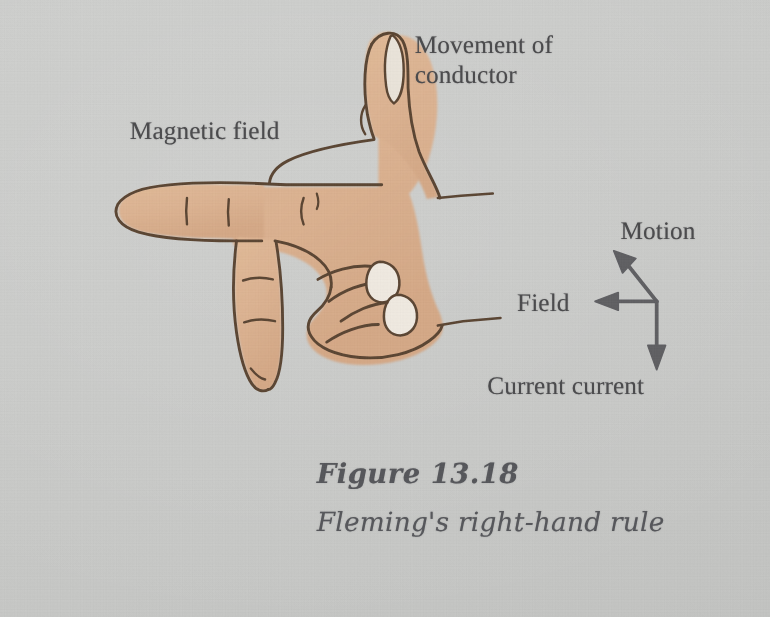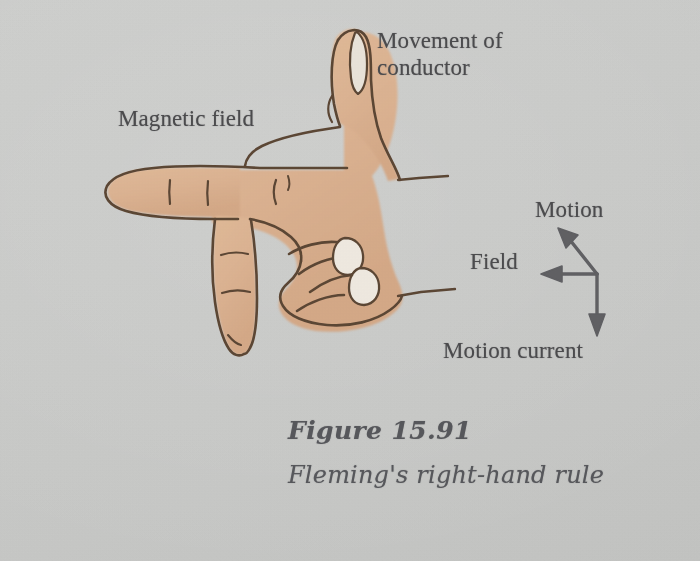--- a/index.html
+++ b/index.html
@@ -42,22 +42,22 @@
     font-family: "Liberation Serif", "DejaVu Serif", serif;
     font-size: 23px;
     line-height: 27px;
     white-space: pre;
     letter-spacing: 0.1px;
     text-shadow: 0 0 1.1px rgba(80,80,84,0.55);
   }
   #lbl-movement { left: 377px; top: 27px; }
   #lbl-magnetic { left: 78px; top: 105px; margin-left: 40px; }
   #lbl-current  { left: 25px;  top: 243px; text-align: right; width: 180px; }
-  #lbl-motion   { left: 535px; top: 196px; }
-  #lbl-field    { left: 470px; top: 248px; }
+  #lbl-motion   { left: 564px; top: 196px; }
+  #lbl-field    { left: 470px; top: 262px; }
   #lbl-induced  { left: 443px; top: 337px; }
 
   #caption {
     position: absolute;
     left: 288px;
     top: 415px;
     width: 390px;
     color: #55565a;
     text-shadow: 0 0 1.1px rgba(85,85,90,0.5);
   }
@@ -315,21 +315,21 @@
   <div class="lbl" id="lbl-movement">Movement of
 conductor</div>
 
   <div class="lbl" id="lbl-magnetic">Magnetic field</div>
 
 
   <div class="lbl" id="lbl-motion">Motion</div>
 
   <div class="lbl" id="lbl-field">Field</div>
 
-  <div class="lbl" id="lbl-induced">Motion current</div>
+  <div class="lbl" id="lbl-induced">Current current</div>
 
   <div id="caption">
-    <div id="cap-title">Figure 15.91</div>
+    <div id="cap-title">Figure 13.18</div>
     <div id="cap-sub">Fleming's right-hand rule</div>
   </div>
 
   <div id="grain"></div>
 </div>
 
 </body></html>

